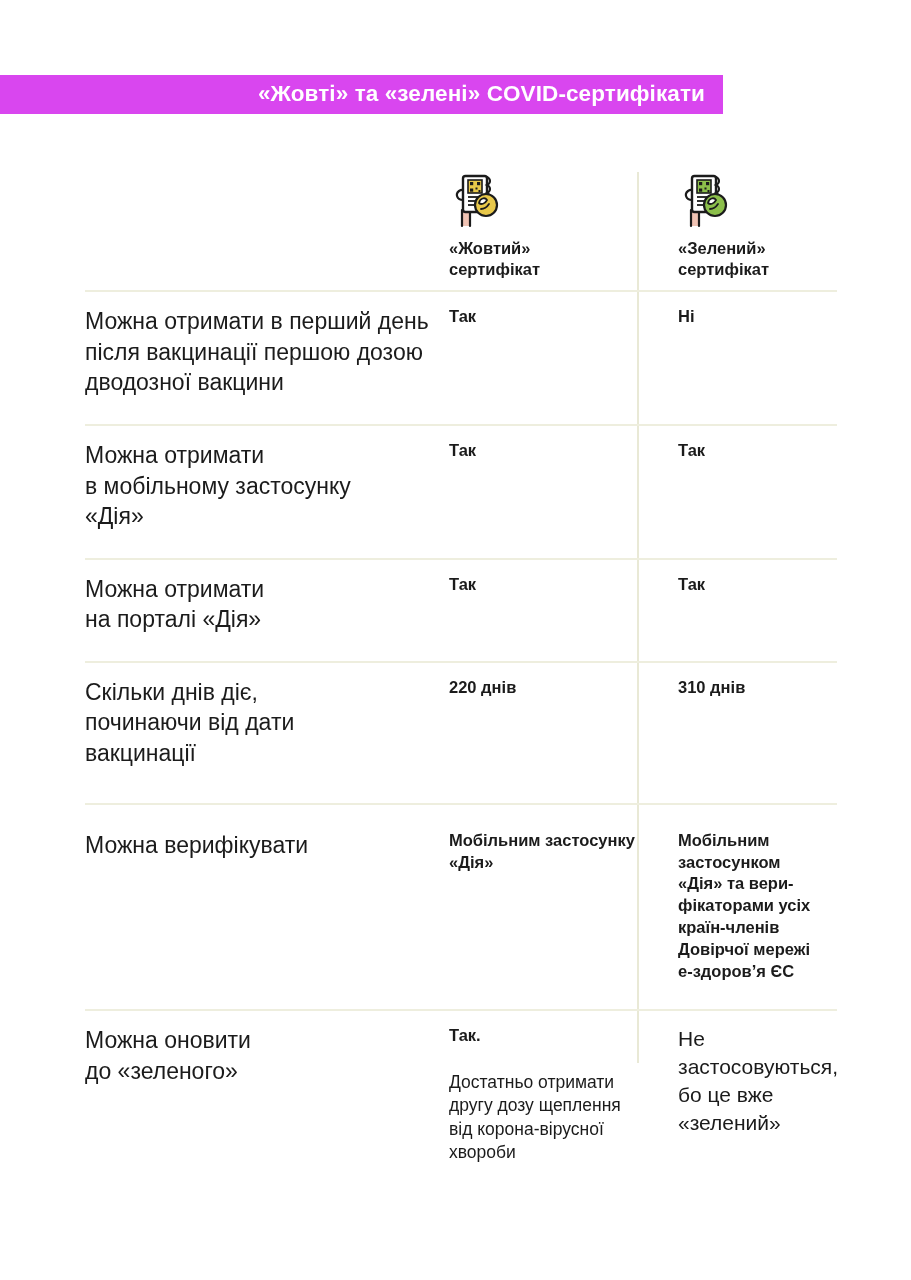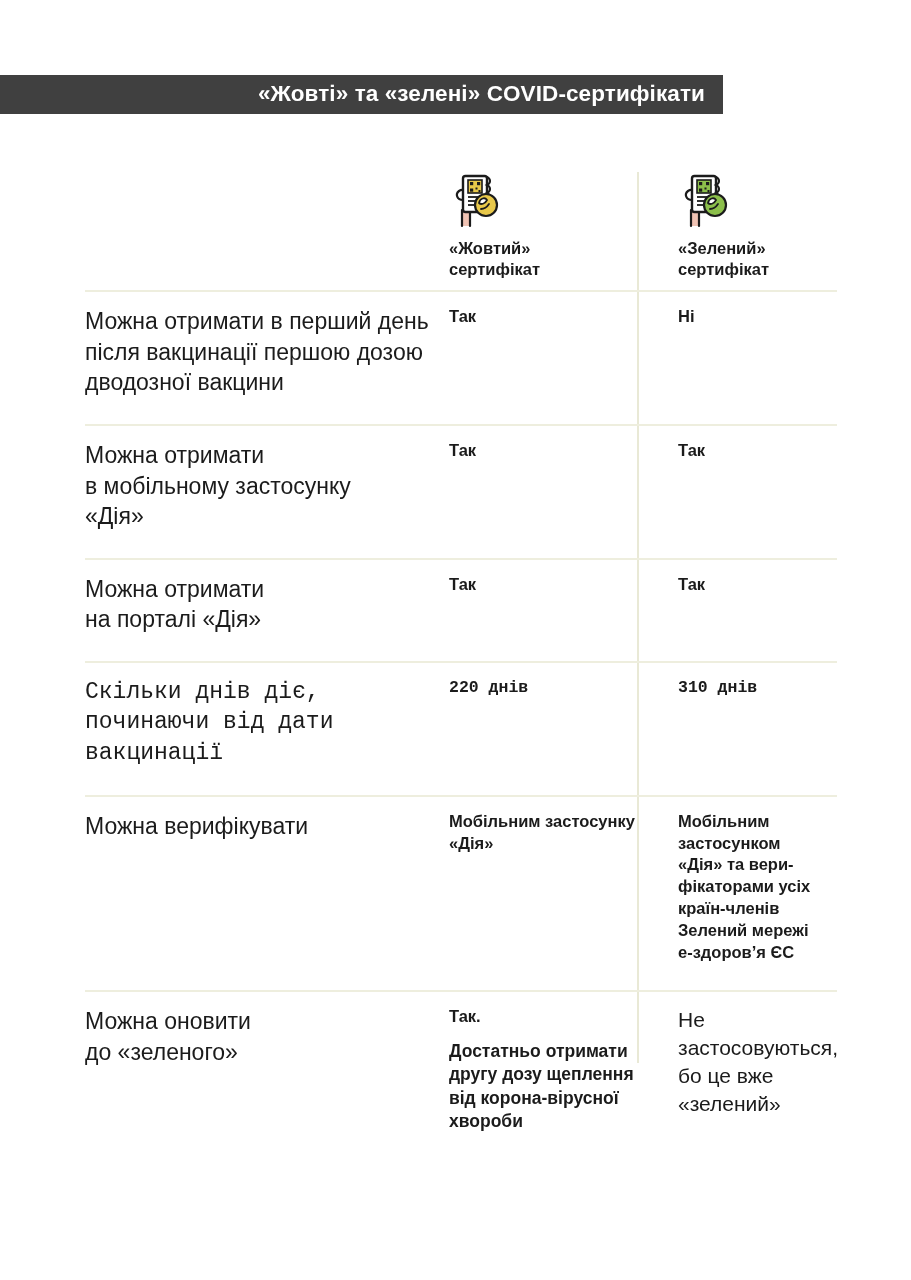--- a/index.html
+++ b/index.html
@@ -17,21 +17,21 @@
     overflow: hidden;
   }
 
   
   .banner {
     position: absolute;
     left: 0;
     top: 75px;
     width: 723px;
     height: 39px;
-    background: #404040;
+    background: #d946ef;
     display: flex;
     align-items: center;
     justify-content: flex-end;
     box-sizing: border-box;
     padding-right: 18px;
   }
   .banner-title {
     color: #ffffff;
     font-size: 22.5px;
     font-weight: bold;
@@ -84,24 +84,24 @@
   }
   .cell.green {
     width: 180px;
     padding-left: 21px;
     font-size: 16.5px;
     font-weight: bold;
     line-height: 1.33;
   }
   .cell .note {
     display: block;
-    font-weight: bold;
+    font-weight: normal;
     font-size: 17.5px;
     line-height: 1.33;
-    margin-top: 12px;
+    margin-top: 24px;
   }
   .cell .plain {
     font-weight: normal;
     font-size: 21px;
     line-height: 1.33;
   }
 
   
   .header-row .cell {
     padding-top: 0;
@@ -123,22 +123,22 @@
     font-size: 16.5px;
     font-weight: bold;
     line-height: 1.28;
     white-space: pre-line;
   }
 
   
   .row-1 .cell { padding-bottom: 26px; }
   .row-2 .cell { padding-bottom: 26px; }
   .row-3 .cell { padding-bottom: 26px; }
-  .row-4 .cell { padding-bottom: 26px; font-family: Liberation Mono, monospace; }
-  .row-5 .cell { padding-bottom: 26px; }
+  .row-4 .cell { padding-bottom: 34px; }
+  .row-5 .cell { padding-bottom: 26px; margin-top: 11px; }
   .row-6 .cell { padding-bottom: 26px; }
 </style>
 </head>
 <body>
 
 <div class="banner">
   <span class="banner-title">«Жовті» та «зелені» COVID-сертифікати</span>
 </div>
 
 <div class="vline"></div>
@@ -232,21 +232,21 @@
     <div class="cell label" style="white-space:pre-line">Скільки днів діє,
 починаючи від дати
 вакцинації</div>
     <div class="cell yellow">220 днів</div>
     <div class="cell green">310 днів</div>
   </div>
 
   <div class="row row-5">
     <div class="cell label">Можна верифікувати</div>
     <div class="cell yellow">Мобільним застосунку «Дія»</div>
-    <div class="cell green">Мобільним застосунком «Дія» та вери-фікаторами усіх країн-членів Зелений мережі е-здоров’я ЄС</div>
+    <div class="cell green">Мобільним застосунком «Дія» та вери-фікаторами усіх країн-членів Довірчої мережі е-здоров’я ЄС</div>
   </div>
 
   <div class="row row-6">
     <div class="cell label" style="white-space:pre-line">Можна оновити
 до «зеленого»</div>
     <div class="cell yellow">
       <span>Так.</span>
       <span class="note">Достатньо отримати другу дозу щеплення від корона-вірусної хвороби</span>
     </div>
     <div class="cell green">

